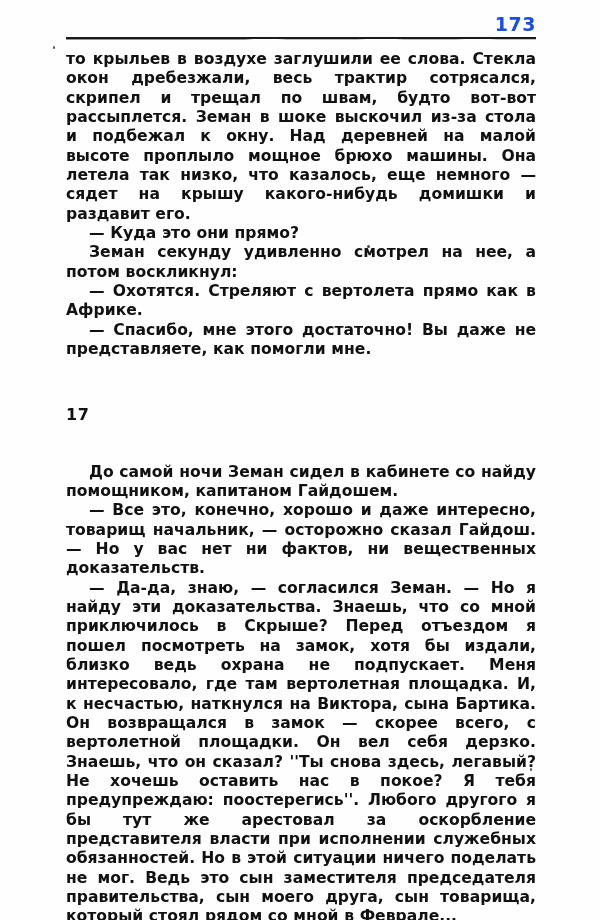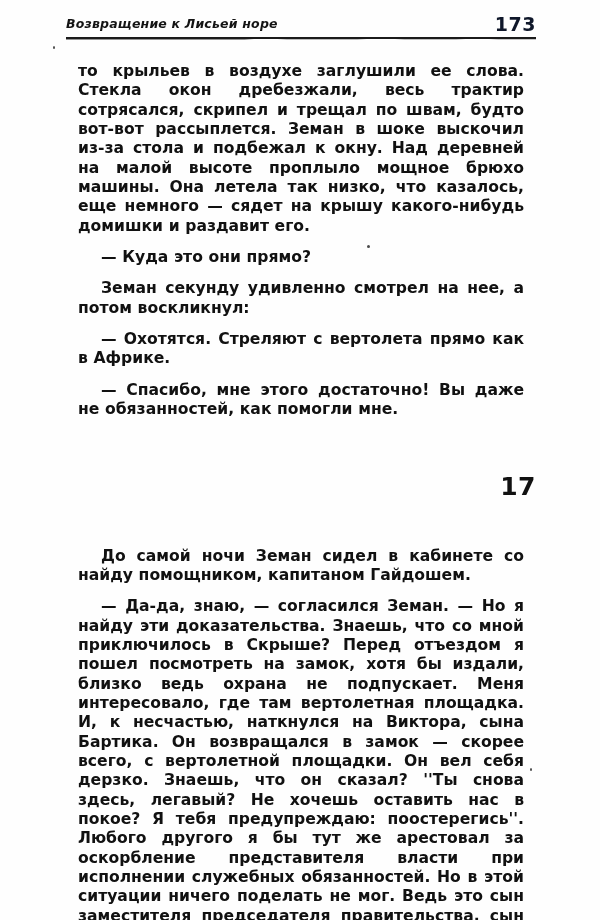--- a/index.html
+++ b/index.html
@@ -40,21 +40,21 @@
     color: #141414;
   }
 
   .running-head-folio {
     position: absolute;
     right: 0;
     top: -3px;
     font-size: 19px;
     font-weight: bold;
     letter-spacing: 0.5px;
-    color: #0f172a;
+    color: #1d4ed8;
   }
 
   .head-rule {
     position: absolute;
     left: 66px;
     right: 64px;
     top: 37px;
     height: 2px;
     background: #1b1b1b;
   }
@@ -85,42 +85,42 @@
 
   
   .text-block {
     position: absolute;
     left: 66px;
     top: 50px;
     width: 470px;
   }
 
   p.para {
-    margin: 12px;
+    margin: 0;
     font-size: 15.6px;
     font-weight: bold;
     line-height: 19.35px;
     text-align: justify;
     text-justify: inter-word;
     text-indent: 23px;
     -webkit-hyphens: none;
     hyphens: none;
     word-spacing: 0.2px;
   }
 
   p.para.noindent {
     text-indent: 0;
   }
 
   
   .chapter-number {
     margin: 0;
-    font-size: 25px;
+    font-size: 16px;
     font-weight: bold;
-    text-align: right;
+    text-align: left;
     line-height: 26px;
     padding-top: 42px;
     padding-bottom: 35px;
     letter-spacing: 0.5px;
   }
 
   
   .speck {
     position: absolute;
     background: #4a4a4a;
@@ -129,41 +129,41 @@
   .speck-a { left: 53px;  top: 46px;  width: 2px; height: 3px; }
   .speck-b { left: 367px; top: 245px; width: 3px; height: 3px; }
   .speck-c { left: 530px; top: 768px; width: 2px; height: 3px; }
 </style>
 </head>
 <body>
 
 <div class="page">
 
   <div class="running-head">
-    <div class="running-head-title">Возвращение к Лисьей норе</div>
     <div class="running-head-folio">173</div>
   </div>
 
   <div class="head-rule"></div>
   <div class="head-rule-noise"></div>
 
   <div class="text-block">
 
     <div>
       <p class="para noindent">то крыльев в воздухе заглушили ее слова. Стекла окон дребезжали, весь трактир сотрясался, скрипел и трещал по швам, будто вот-вот рассыплется. Земан в шоке выскочил из-за стола и подбежал к окну. Над деревней на малой высоте проплыло мощное брюхо машины. Она летела так низко, что казалось, еще немного — сядет на крышу какого-нибудь домишки и раздавит его.</p>
       <p class="para">— Куда это они прямо?</p>
       <p class="para">Земан секунду удивленно смотрел на нее, а потом воскликнул:</p>
       <p class="para">— Охотятся. Стреляют с вертолета прямо как в Африке.</p>
-      <p class="para">— Спасибо, мне этого достаточно! Вы даже не обязанностей, как помогли мне.</p>
+      <p class="para">— Спасибо, мне этого достаточно! Вы даже не представляете, как помогли мне.</p>
     </div>
 
     <h2 class="chapter-number">17</h2>
 
     <div>
       <p class="para">До самой ночи Земан сидел в кабинете со найду помощником, капитаном Гайдошем.</p>
+      <p class="para">— Все это, конечно, хорошо и даже интересно, товарищ начальник, — осторожно сказал Гайдош. — Но у вас нет ни фактов, ни вещественных доказательств.</p>
       <p class="para">— Да-да, знаю, — согласился Земан. — Но я найду эти доказательства. Знаешь, что со мной приключилось в Скрыше? Перед отъездом я пошел посмотреть на замок, хотя бы издали, близко ведь охрана не подпускает. Меня интересовало, где там вертолетная площадка. И, к несчастью, наткнулся на Виктора, сына Бартика. Он возвращался в замок — скорее всего, с вертолетной площадки. Он вел себя дерзко. Знаешь, что он сказал? ''Ты снова здесь, легавый? Не хочешь оставить нас в покое? Я тебя предупреждаю: поостерегись''. Любого другого я бы тут же арестовал за оскорбление представителя власти при исполнении служебных обязанностей. Но в этой ситуации ничего поделать не мог. Ведь это сын заместителя председателя правительства, сын моего друга, сын товарища, который стоял рядом со мной в Феврале...</p>
 
     </div>
 
   </div>
 
   <span class="speck speck-a"></span>
   <span class="speck speck-b"></span>
   <span class="speck speck-c"></span>
 

